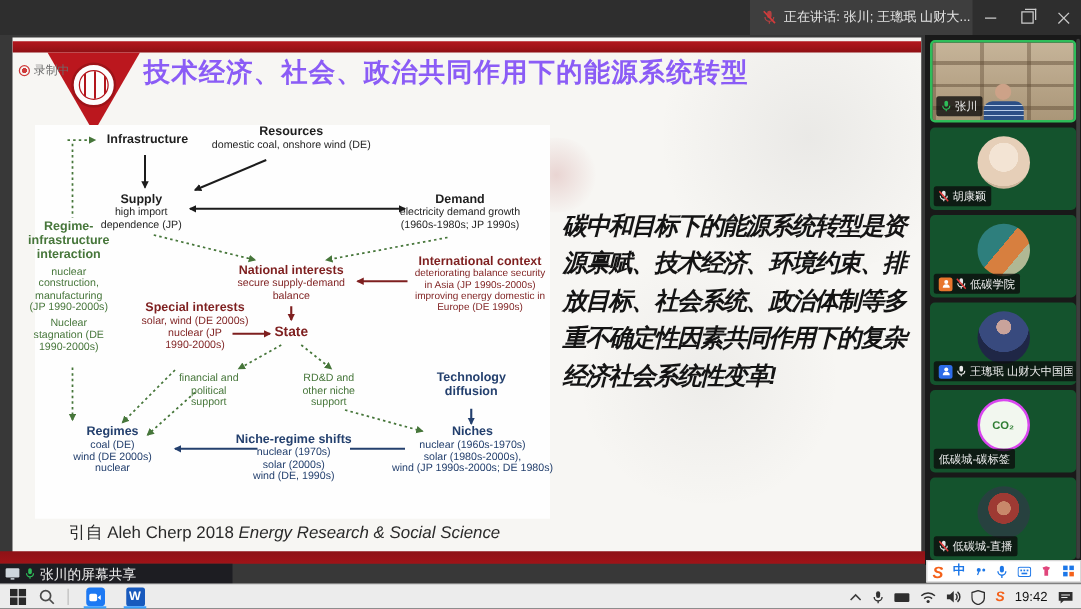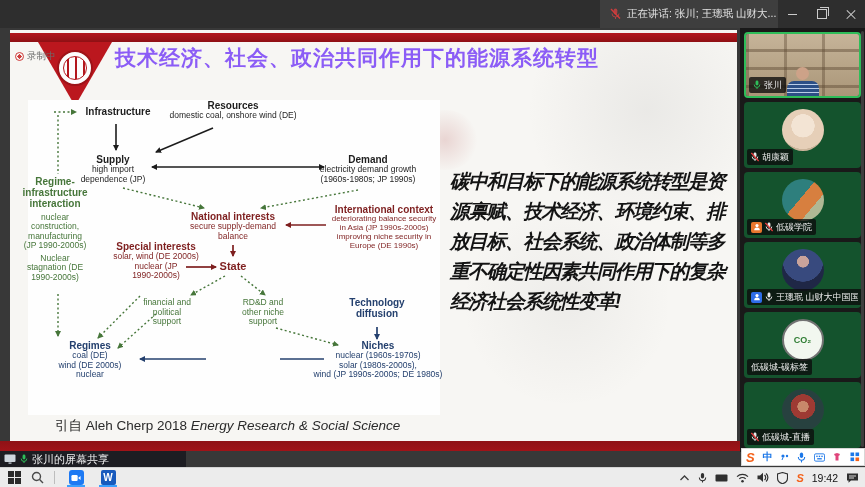--- a/index.html
+++ b/index.html
@@ -68,21 +68,21 @@
       repeating-linear-gradient(180deg, transparent 0 15px, rgba(92,72,50,.45) 15px 18px),
       linear-gradient(180deg,#c6b499,#aa9678);}
   .person{position:absolute;left:50%;bottom:0;transform:translateX(-50%);text-align:center;}
   .head{width:13px;height:13px;border-radius:50%;background:#cda288;margin:0 auto 1px;}
   .torso{width:32px;height:15px;border-radius:7px 7px 0 0;background:repeating-linear-gradient(180deg,#2c4f86 0 3px,#b9cde8 3px 4px);}
   .av{position:absolute;left:50%;top:7px;transform:translateX(-50%);width:42px;height:42px;border-radius:50%;}
   .av2{background:radial-gradient(circle at 50% 40%, #f3e4d4 0 35%, #e6cfb8 36% 70%, #ccb59b 71%);}
   .av3{background:linear-gradient(130deg,#2e7f7d 0 45%,#d77f3f 45% 70%,#b0b894 70%);}
   .av4{background:radial-gradient(circle at 50% 30%, #c9a39b 0 16%, #384a7e 17% 55%, #1f2746 56%);}
   .av5{background:#f2f7ef;display:flex;align-items:center;justify-content:center;
-       border:2px solid #737373;box-sizing:border-box;}
+       border:2px solid #d946ef;box-sizing:border-box;}
   .av5 span{font-size:9px;font-weight:bold;color:#2f7d33;}
   .av6{background:radial-gradient(circle at 50% 42%, #c8886a 0 17%, #9e3a33 18% 38%, #27413f 39% 75%, #16211f 76%);}
   .nlabel{position:absolute;left:3px;bottom:3px;display:flex;align-items:center;gap:3px;
           background:rgba(12,12,12,.78);border-radius:2px;padding:1.5px 4px;max-width:107px;}
   .nlabel span{font-size:9px;color:#ededed;white-space:nowrap;overflow:hidden;}
   .badge{width:11px;height:11px;border-radius:2px;display:flex;align-items:center;justify-content:center;flex:none;}
   .badge.or{background:#e8762d}.badge.bl{background:#2d6ce8}
   .micw{flex:none;}
   .sscroll{position:absolute;right:1px;top:3px;width:3px;height:416px;background:#3e3e3e;border-radius:2px;}
   
@@ -230,21 +230,21 @@
       <div class="dnode" style="left:205px;top:111px;">
         <div class="t10 mar">National interests</div>
         <div class="t9 mar">secure supply-demand</div>
         <div class="t9 mar">balance</div>
       </div>
 
       <div class="dnode" style="left:356px;top:104px;">
         <div class="t10 mar">International context</div>
         <div class="t8 mar u">deteriorating balance security</div>
         <div class="t8 mar u">in Asia (JP 1990s-2000s)</div>
-        <div class="t8 mar u">improving niche security in</div>
+        <div class="t8 mar u">improving energy domestic in</div>
         <div class="t8 mar u">Europe (DE 1990s)</div>
       </div>
 
       <div class="dnode" style="left:128px;top:141px;">
         <div class="t10 mar">Special interests</div>
         <div class="t9 mar u">solar, wind (DE 2000s)</div>
         <div class="t9 mar u">nuclear (JP</div>
         <div class="t9 mar u">1990-2000s)</div>
       </div>
 
@@ -267,20 +267,26 @@
         <div class="t10 nvy">diffusion</div>
       </div>
 
       <div class="dnode" style="left:62px;top:240px;">
         <div class="t10 nvy">Regimes</div>
         <div class="t9 nvy u">coal (DE)</div>
         <div class="t9 nvy u">wind (DE 2000s)</div>
         <div class="t9 nvy">nuclear</div>
       </div>
 
+      <div class="dnode" style="left:207px;top:246px;">
+        <div class="t10 nvy">Niche-regime shifts</div>
+        <div class="t9 nvy">nuclear (1970s)</div>
+        <div class="t9 nvy">solar (2000s)</div>
+        <div class="t9 nvy u">wind (DE, 1990s)</div>
+      </div>
 
       <div class="dnode" style="left:350px;top:240px;">
         <div class="t10 nvy">Niches</div>
         <div class="t9 nvy">nuclear (1960s-1970s)</div>
         <div class="t9 nvy">solar (1980s-2000s),</div>
         <div class="t9 nvy u">wind (JP 1990s-2000s; DE 1980s)</div>
       </div>
 
     </div>
 

